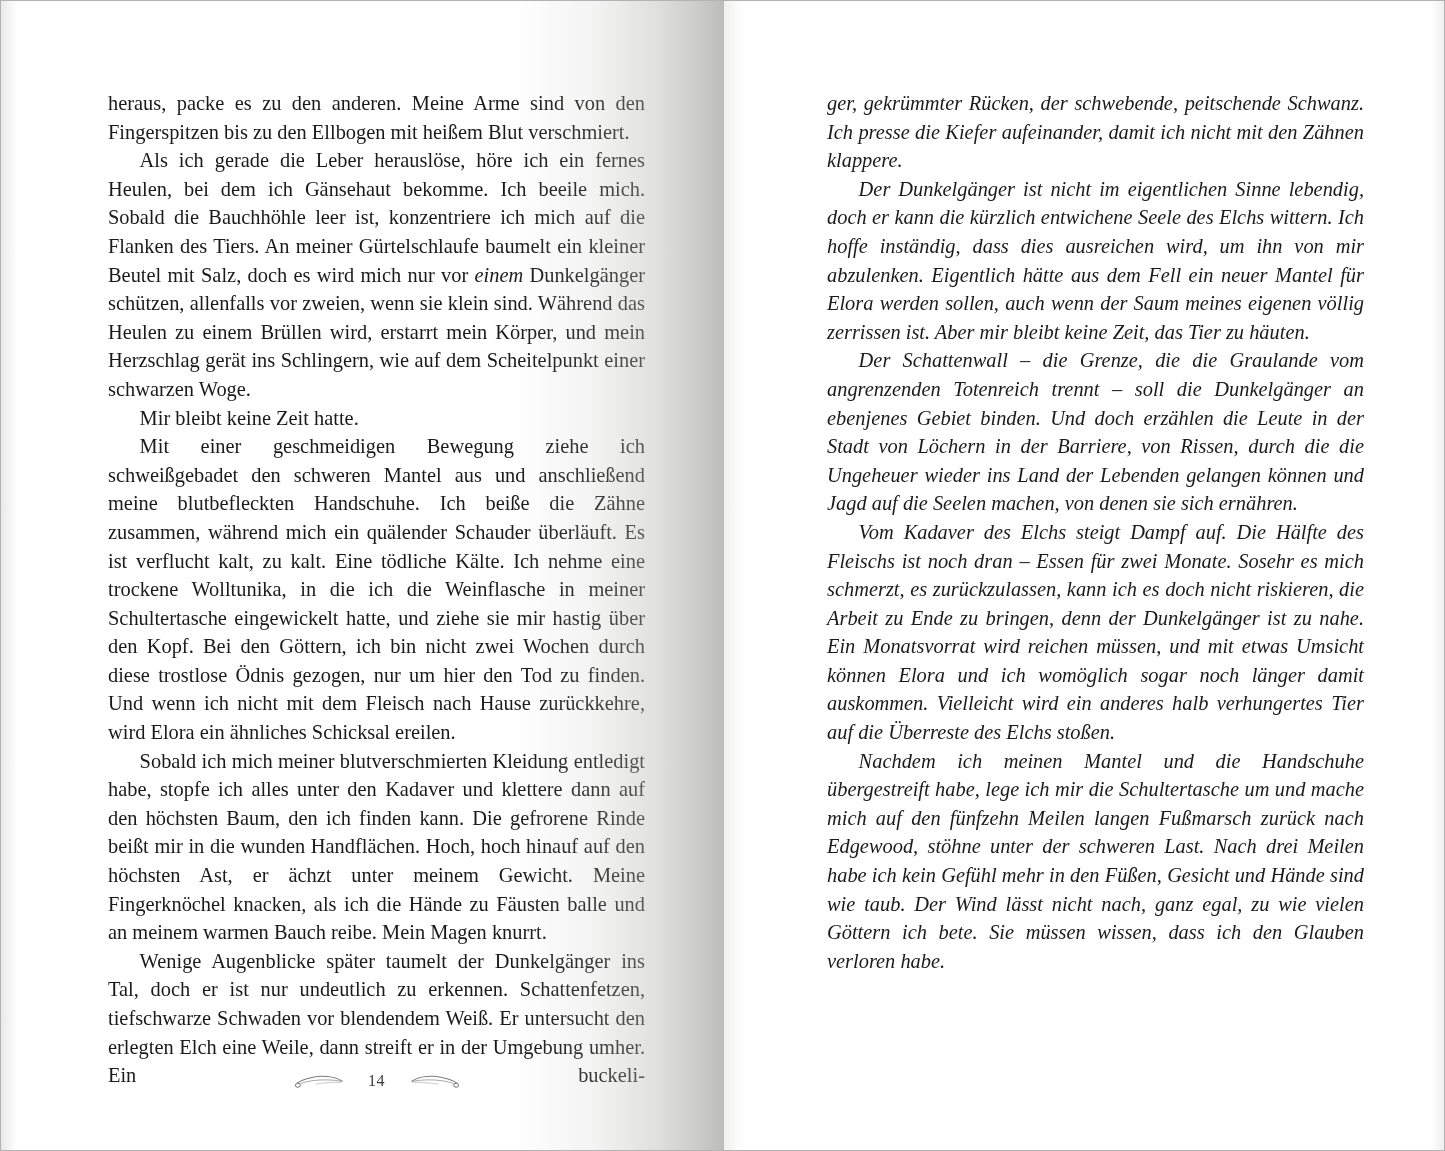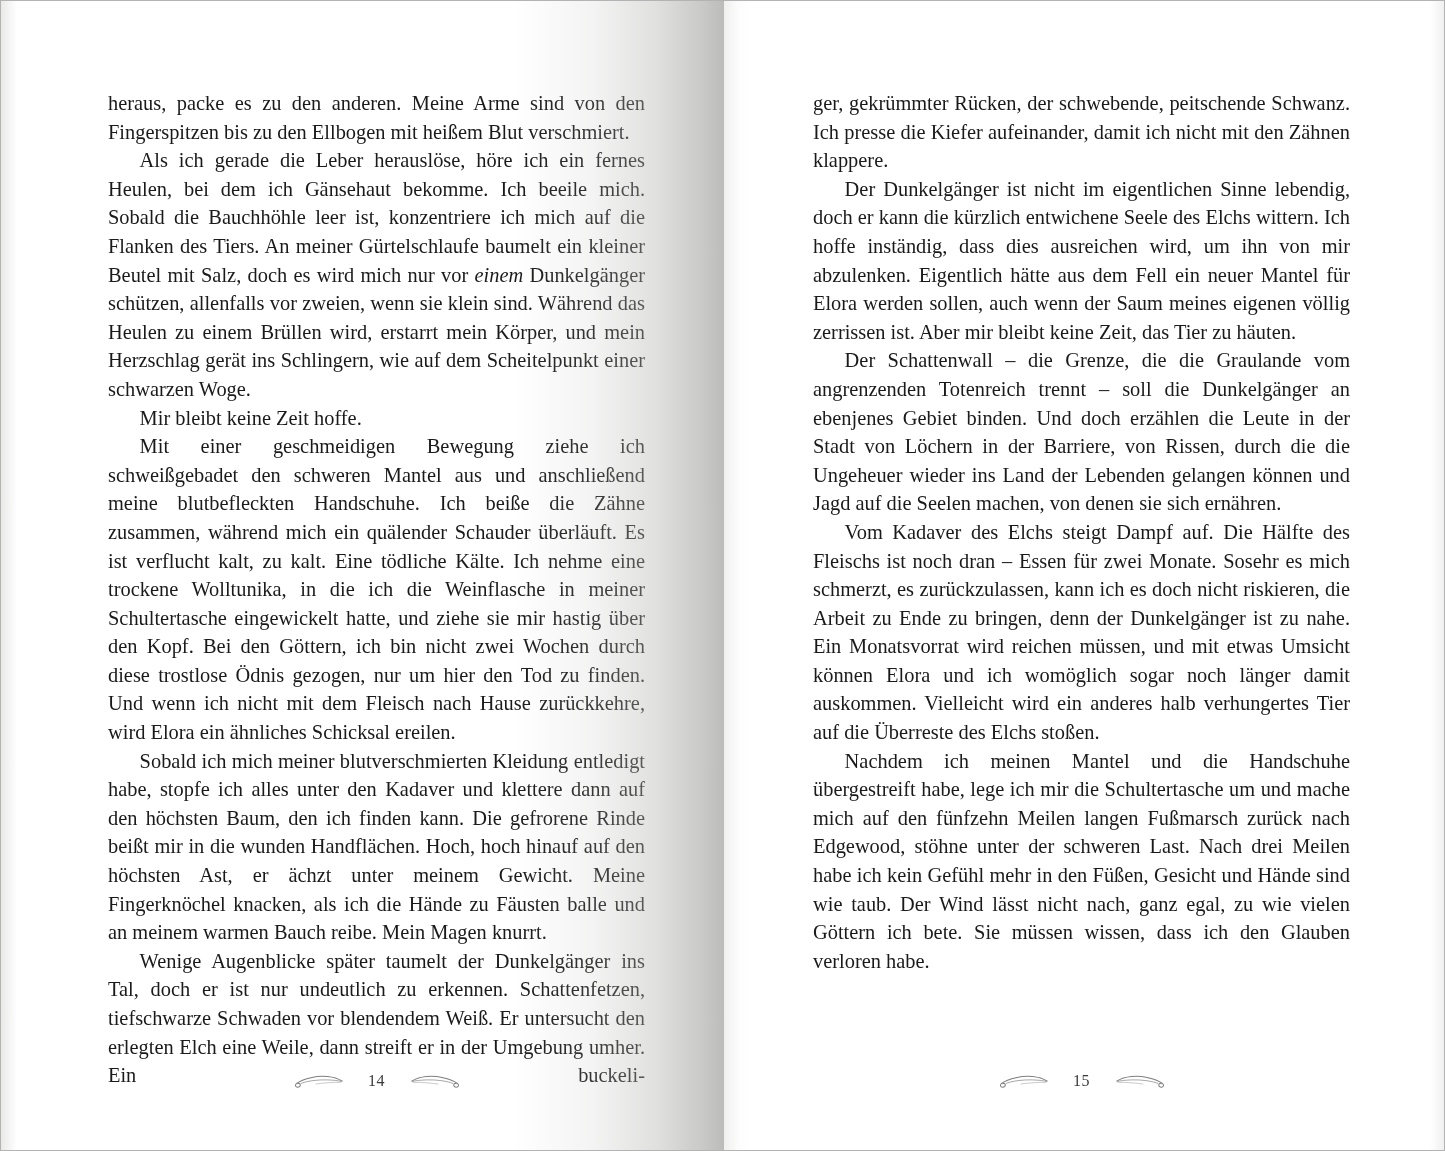--- a/index.html
+++ b/index.html
@@ -99,21 +99,21 @@
     line-height: 28.6px;
     color: #1a1a1a;
     text-align: justify;
     text-justify: inter-word;
     hyphens: none;
     -webkit-font-smoothing: antialiased;
   }
   .page-left .text-block  { left: 107px; }
   .page-right .text-block { left: 812px; }
   
-  .page-right .text-block { left: 89px; }
+  .page-right .text-block { left: 103px; font-style: italic; }
 
   .text-block p {
     margin: 0;
     text-indent: 0;
   }
   .text-block p.indent {
     text-indent: 1.55em;
   }
   .text-block p .ital {
     font-style: italic;
@@ -160,21 +160,21 @@
 <div class="book-spread">
 
   <div class="page page-left">
 
     <div class="text-block">
 
       <p>heraus, packe es zu den anderen. Meine Arme sind von den Fingerspitzen bis zu den Ellbogen mit heißem Blut verschmiert.</p>
 
       <p class="indent"><span>Als ich gerade die Leber herauslöse, höre ich ein fernes Heulen, bei dem ich Gänsehaut bekomme. Ich beeile mich. Sobald die Bauchhöhle leer ist, konzentriere ich mich auf die Flanken des Tiers. An meiner Gürtelschlaufe baumelt ein kleiner Beutel mit Salz, doch es wird mich nur vor </span><span class="ital">einem</span><span> Dunkelgänger schützen, allenfalls vor zweien, wenn sie klein sind. Während das Heulen zu einem Brüllen wird, erstarrt mein Körper, und mein Herzschlag gerät ins Schlingern, wie auf dem Scheitelpunkt einer schwarzen Woge.</span></p>
 
-      <p class="indent">Mir bleibt keine Zeit hoffe.</p>
+      <p class="indent">Mir bleibt keine Zeit hatte.</p>
 
       <p class="indent">Mit einer geschmeidigen Bewegung ziehe ich schweißgebadet den schweren Mantel aus und anschließend meine blutbefleckten Handschuhe. Ich beiße die Zähne zusammen, während mich ein quälender Schauder überläuft. Es ist verflucht kalt, zu kalt. Eine tödliche Kälte. Ich nehme eine trockene Wolltunika, in die ich die Weinflasche in meiner Schultertasche eingewickelt hatte, und ziehe sie mir hastig über den Kopf. Bei den Göttern, ich bin nicht zwei Wochen durch diese trostlose Ödnis gezogen, nur um hier den Tod zu finden. Und wenn ich nicht mit dem Fleisch nach Hause zurückkehre, wird Elora ein ähnliches Schicksal ereilen.</p>
 
       <p class="indent">Sobald ich mich meiner blutverschmierten Kleidung entledigt habe, stopfe ich alles unter den Kadaver und klettere dann auf den höchsten Baum, den ich finden kann. Die gefrorene Rinde beißt mir in die wunden Handflächen. Hoch, hoch hinauf auf den höchsten Ast, er ächzt unter meinem Gewicht. Meine Fingerknöchel knacken, als ich die Hände zu Fäusten balle und an meinem warmen Bauch reibe. Mein Magen knurrt.</p>
 
       <p class="indent cont-justify">Wenige Augenblicke später taumelt der Dunkelgänger ins Tal, doch er ist nur undeutlich zu erkennen. Schattenfetzen, tiefschwarze Schwaden vor blendendem Weiß. Er untersucht den erlegten Elch eine Weile, dann streift er in der Umgebung umher. Ein buckeli-</p>
     </div>
 
     <div class="folio">
       <span class="ornament ornament-left">
@@ -213,41 +213,18 @@
       <p class="indent">Der Dunkelgänger ist nicht im eigentlichen Sinne lebendig, doch er kann die kürzlich entwichene Seele des Elchs wittern. Ich hoffe inständig, dass dies ausreichen wird, um ihn von mir abzulenken. Eigentlich hätte aus dem Fell ein neuer Mantel für Elora werden sollen, auch wenn der Saum meines eigenen völlig zerrissen ist. Aber mir bleibt keine Zeit, das Tier zu häuten.</p>
 
       <p class="indent">Der Schattenwall – die Grenze, die die Graulande vom angrenzenden Totenreich trennt – soll die Dunkelgänger an ebenjenes Gebiet binden. Und doch erzählen die Leute in der Stadt von Löchern in der Barriere, von Rissen, durch die die Ungeheuer wieder ins Land der Lebenden gelangen können und Jagd auf die Seelen machen, von denen sie sich ernähren.</p>
 
 
       <p class="indent">Vom Kadaver des Elchs steigt Dampf auf. Die Hälfte des Fleischs ist noch dran – Essen für zwei Monate. Sosehr es mich schmerzt, es zurückzulassen, kann ich es doch nicht riskieren, die Arbeit zu Ende zu bringen, denn der Dunkelgänger ist zu nahe. Ein Monatsvorrat wird reichen müssen, und mit etwas Umsicht können Elora und ich womöglich sogar noch länger damit auskommen. Vielleicht wird ein anderes halb verhungertes Tier auf die Überreste des Elchs stoßen.</p>
 
       <p class="indent">Nachdem ich meinen Mantel und die Handschuhe übergestreift habe, lege ich mir die Schultertasche um und mache mich auf den fünfzehn Meilen langen Fußmarsch zurück nach Edgewood, stöhne unter der schweren Last. Nach drei Meilen habe ich kein Gefühl mehr in den Füßen, Gesicht und Hände sind wie taub. Der Wind lässt nicht nach, ganz egal, zu wie vielen Göttern ich bete. Sie müssen wissen, dass ich den Glauben verloren habe.</p>
     </div>
 
-    <div class="folio">
-      <span class="ornament ornament-left">
-        <svg viewBox="0 0 52 16" xmlns="http://www.w3.org/2000/svg">
-          <path d="M50 8 C42 3.2, 30 2.2, 20 4.4 C12 6.2, 7 8.4, 4.6 10.4
-                   C2.6 12.1, 3.4 14.2, 5.6 14.2 C7.4 14.2, 8.6 12.9, 8.2 11.6
-                   C7.9 10.6, 6.8 10.2, 5.9 10.6" fill="none" stroke="#555" stroke-width="1.05" stroke-linecap="round"></path>
-          <path d="M50 8.4 C41 6.6, 30 6.4, 21 7.6 C15.2 8.4, 11.4 9.4, 9.2 10.4" fill="none" stroke="#777" stroke-width="0.85" stroke-linecap="round"></path>
-          <path d="M49 9.3 C41 9.2, 31 10.0, 24 11.0" fill="none" stroke="#999" stroke-width="0.7" stroke-linecap="round"></path>
-        </svg>
-      </span>
-
-      <span class="folio-number">15</span>
-
-      <span class="ornament ornament-right">
-        <svg viewBox="0 0 52 16" xmlns="http://www.w3.org/2000/svg">
-          <path d="M50 8 C42 3.2, 30 2.2, 20 4.4 C12 6.2, 7 8.4, 4.6 10.4
-                   C2.6 12.1, 3.4 14.2, 5.6 14.2 C7.4 14.2, 8.6 12.9, 8.2 11.6
-                   C7.9 10.6, 6.8 10.2, 5.9 10.6" fill="none" stroke="#555" stroke-width="1.05" stroke-linecap="round"></path>
-          <path d="M50 8.4 C41 6.6, 30 6.4, 21 7.6 C15.2 8.4, 11.4 9.4, 9.2 10.4" fill="none" stroke="#777" stroke-width="0.85" stroke-linecap="round"></path>
-          <path d="M49 9.3 C41 9.2, 31 10.0, 24 11.0" fill="none" stroke="#999" stroke-width="0.7" stroke-linecap="round"></path>
-        </svg>
-      </span>
-    </div>
 
     <div class="gutter-shade-recto"></div>
     <div class="edge-shade-right"></div>
   </div>
 
 </div>
 
 </body></html>

